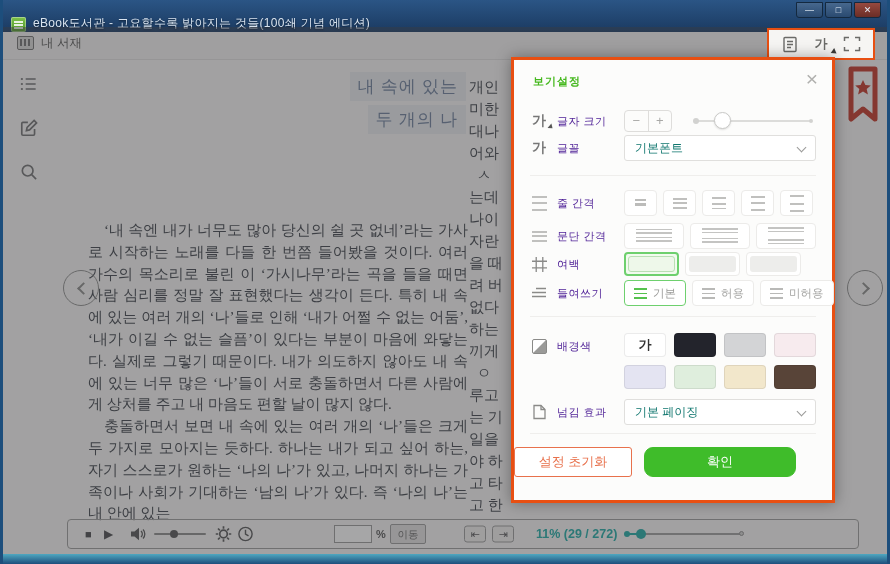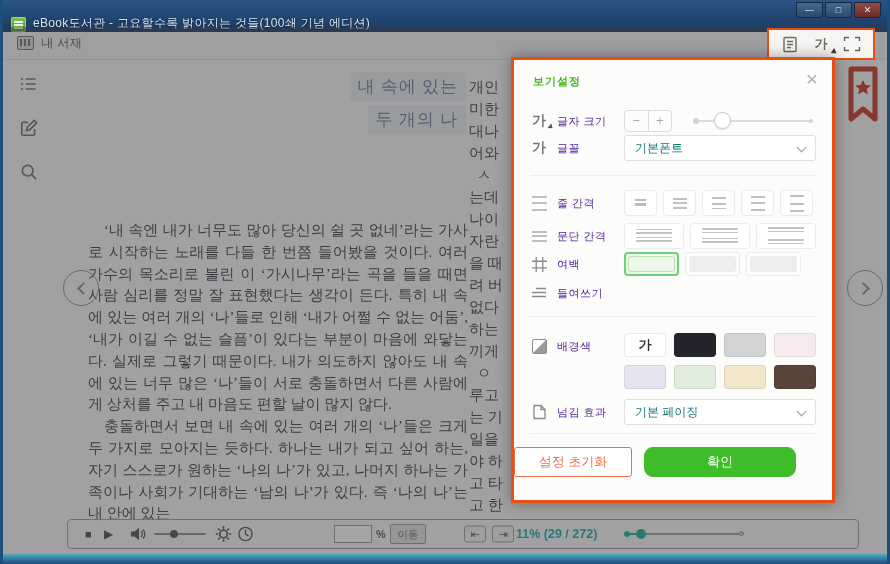--- a/index.html
+++ b/index.html
@@ -90,21 +90,21 @@
   .vslider { left:86px; width:52px; height:2px; background:#8b8b89; border-radius:2px; }
   .vslider:before { content:""; position:absolute; left:16px; top:-3px; width:8px; height:8px; border-radius:50%; background:#555; }
   .b-gear { left:147px; } .b-clock { left:169px; }
   .pct-input { left:266px; width:38px; height:18px; border:1px solid #9a9a98; background:#fdfdfc; font-size:11px; padding:0 3px; }
   .pct-sym { left:308px; font-size:11px; font-weight:bold; color:#555; }
   .go-btn { left:322px; width:36px; height:20px; border:1px solid #9a9a98; border-radius:2px;
             background:#e2e1de; color:#6a6a68; font-size:10.5px; line-height:18px; text-align:center; }
   .pg-btn { width:22px; height:17px; border:1px solid #9a9a98; border-radius:3px; background:#f0efec;
             color:#555; font-size:11px; line-height:15px; text-align:center; }
   .pg-first { left:396px; } .pg-last { left:424px; }
-  .prog-text { left:448px; font-size:12.5px; font-weight:bold; color:#1fa9a3; white-space:nowrap; }
+  .prog-text { left:468px; font-size:12.5px; font-weight:bold; color:#1fa9a3; white-space:nowrap; }
   .pslider { left:558px; width:116px; height:2px; background:#9d9d9b; border-radius:2px; }
   .pslider .fill { position:absolute; left:0; top:0; width:14px; height:2px; background:#1fa9a3; }
   .pslider .dot0 { position:absolute; left:-2px; top:-2px; width:6px; height:6px; border-radius:50%; background:#1fa9a3; }
   .pslider .handle { position:absolute; left:10px; top:-4px; width:10px; height:10px; border-radius:50%; background:#1fa9a3; }
   .pslider .end { position:absolute; right:-2px; top:-2px; width:5px; height:5px; border-radius:50%;
                   border:1px solid #8f8f8d; background:#cfcfcd; }
 
   .bottom-strip { position:absolute; left:0; right:0; bottom:0; height:10px; z-index:6;
                   background:linear-gradient(#4fa7c0,#1d4e7c); }
 
@@ -429,20 +429,35 @@
 
     <div class="row" style="top:220px; height:26px;">
       <div class="lab-col">
         <span class="row-ic">
           <svg width="16" height="14" viewBox="0 0 16 14" fill="none" stroke="#8a8a88" stroke-width="1.4">
             <path d="M5 2.5h10M1 6.5h14M1 10.5h14"></path>
           </svg>
         </span>
         <span class="lab">들여쓰기</span>
       </div>
+      <div class="optgrp">
+
+      <button class="opt ind-opt selected">
+            <span class="ind-ic"></span>
+            <span>기본</span>
+          </button>
+          <button class="opt ind-opt">
+            <span class="ind-ic"></span>
+            <span>허용</span>
+          </button>
+          <button class="opt ind-opt">
+            <span class="ind-ic"></span>
+            <span>미허용</span>
+          </button>
+        </div>
     </div>
 
     <div class="hr" style="top:256px;"></div>
 
     <div class="row" style="top:273px; height:56px; align-items:flex-start;">
       <div class="lab-col" style="margin-top:4px;">
         <span class="row-ic">
             <span class="diag"></span>
           </span>
         <span class="lab">배경색</span>

